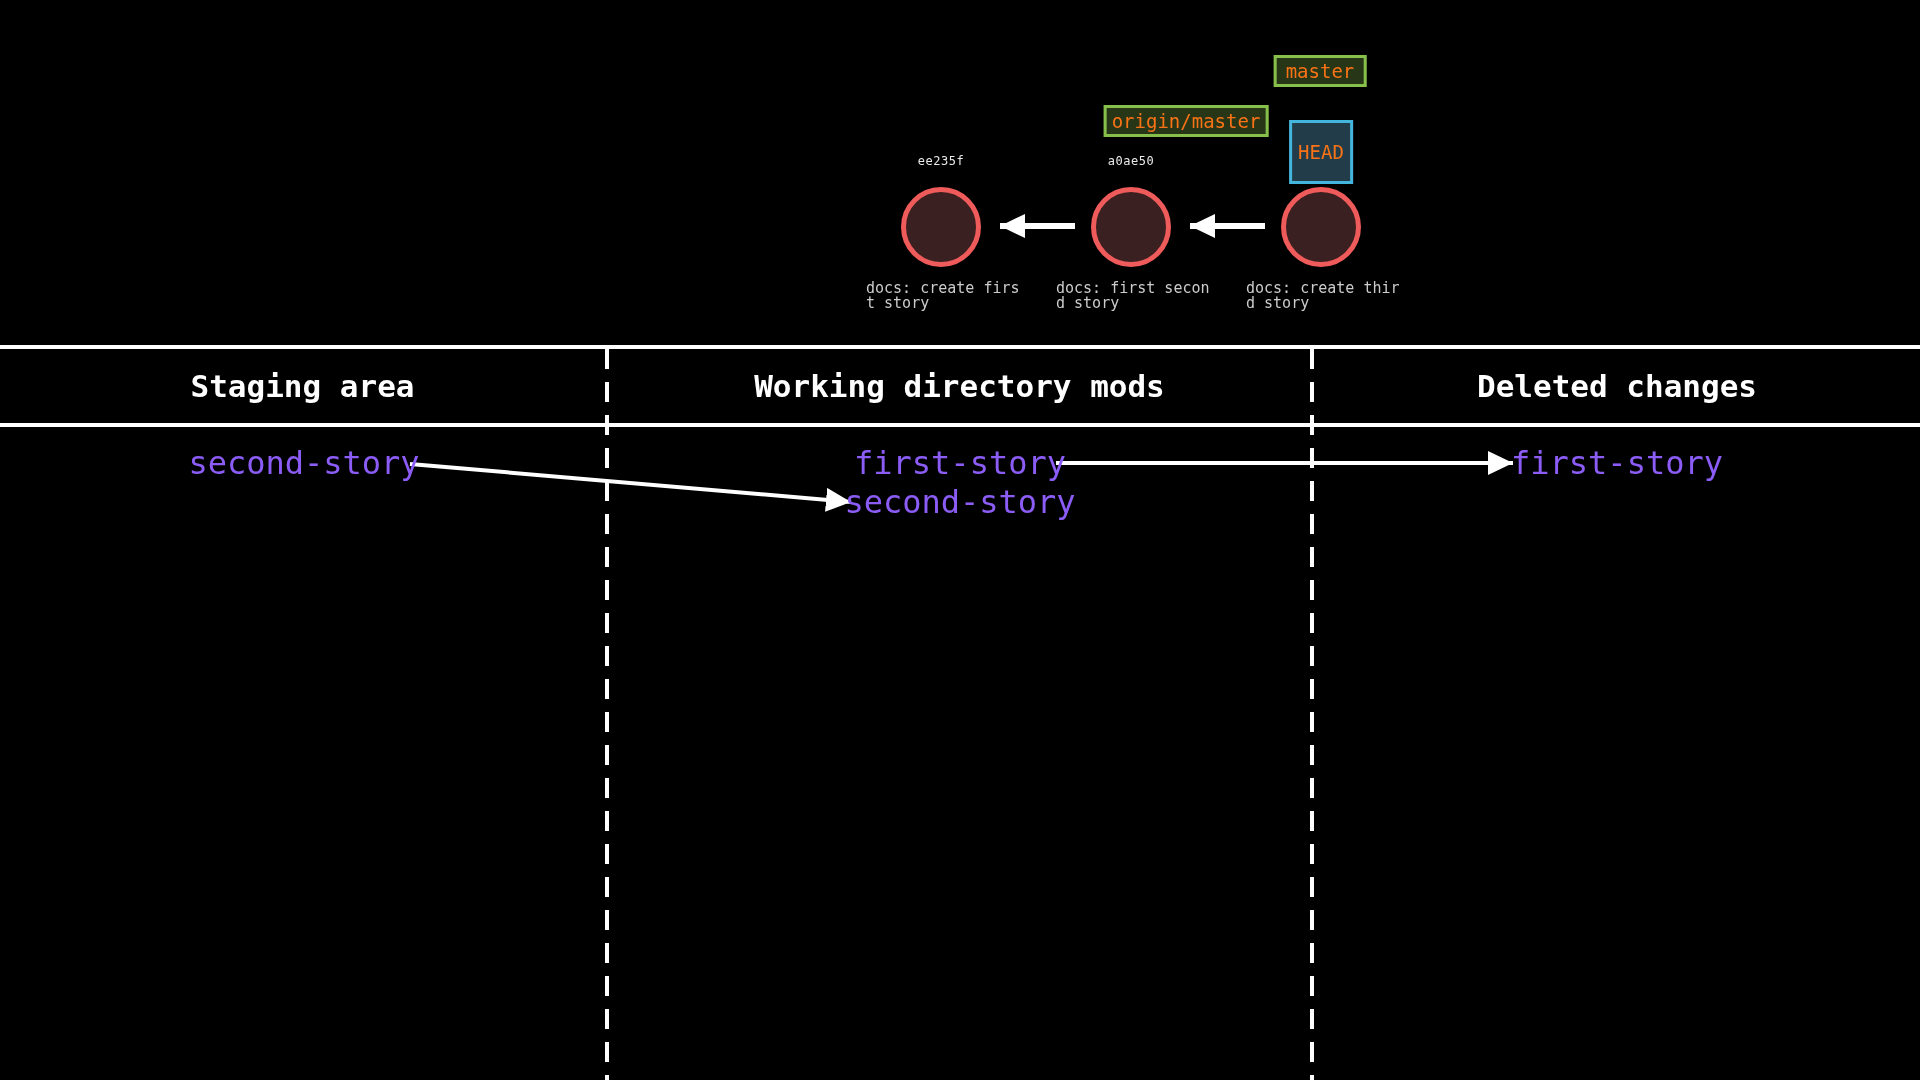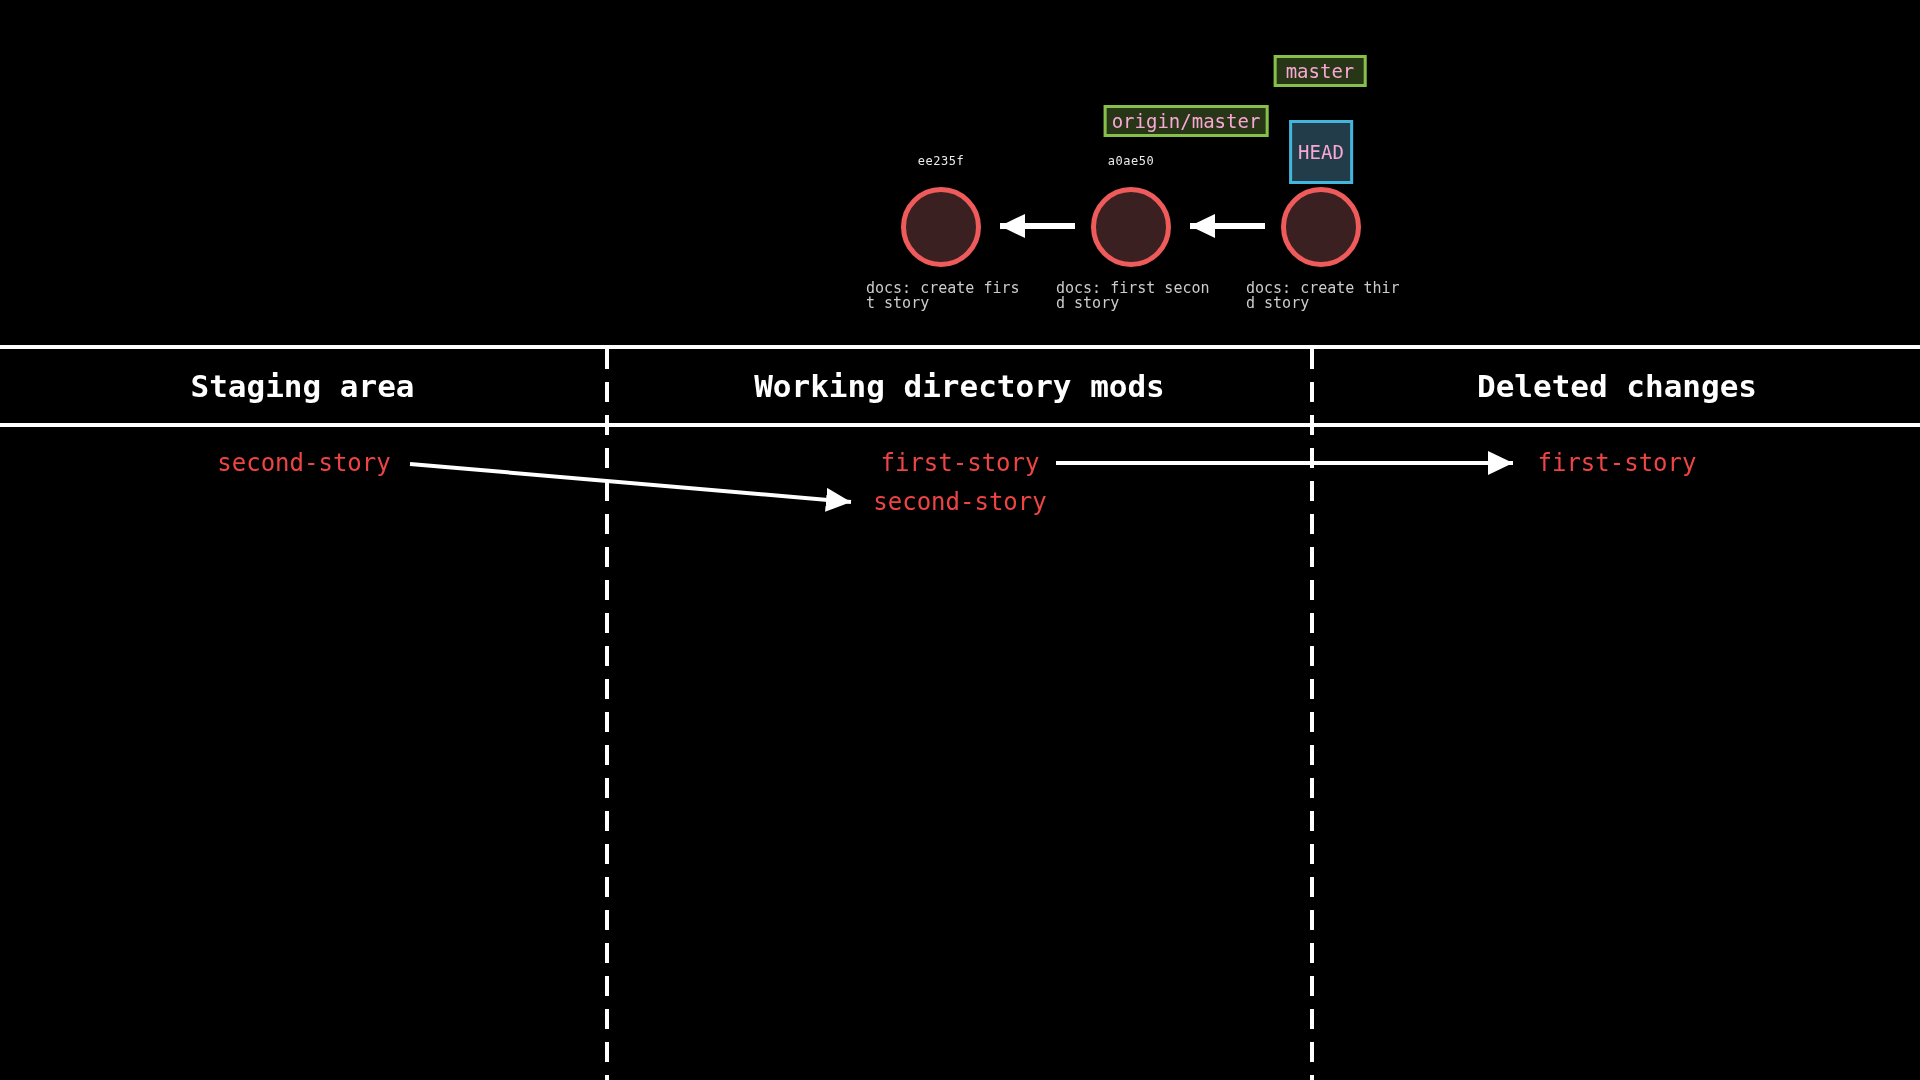--- a/index.html
+++ b/index.html
@@ -19,21 +19,21 @@
   .commit .msg {
     position: absolute; top: 131px; left: 15px; width: 160px; text-align: left;
     font-size: 15px; line-height: 15px; color: #cccccc; word-break: break-all;
   }
   .commit-1 { left: 851px; }
   .commit-2 { left: 1041px; }
   .commit-3 { left: 1231px; }
 
   .ref {
     position: absolute; transform: translateX(-50%);
-    font-size: 19px; line-height: 26px; color: #f9a8d4;
+    font-size: 19px; line-height: 26px; color: #f97316;
     border: 3px solid; white-space: nowrap;
   }
   .ref.green { border-color: #87bf4b; background: #273617; }
   .ref.blue  { border-color: #44b5dd; background: #223d49; }
   .ref-master { left: 1320px; top: 55px;  padding: 0 9px; }
   .ref-head   { left: 1321px; top: 120px; padding: 16px 6px; }
   .ref-origin { left: 1186px; top: 105px; padding: 0 5px; }
 
   .arrows { position: absolute; left: 0; top: 0; pointer-events: none; }
 
@@ -52,21 +52,21 @@
     position: absolute; top: 349px; height: 73px;
     display: flex; align-items: center; justify-content: center;
     font-weight: bold; font-size: 31px; color: #fff; white-space: nowrap;
   }
   .colhead-1 { left: 0;      width: 605px; }
   .colhead-2 { left: 609px;  width: 701px; }
   .colhead-3 { left: 1314px; width: 606px; }
 
   .file {
     position: absolute; transform: translateX(-50%);
-    font-size: 24px; line-height: 28px; color: #ef4444; white-space: nowrap;
+    font-size: 32px; line-height: 28px; color: #8b5cf6; white-space: nowrap;
   }
   .file-stage-1   { left: 304px;  top: 449px; }
   .file-work-1    { left: 960px;  top: 449px; }
   .file-deleted-1 { left: 1617px; top: 449px; }
   .file-work-2    { left: 960px;  top: 488px; }
 </style>
 </head>
 <body>
 
 <div class="stage">

